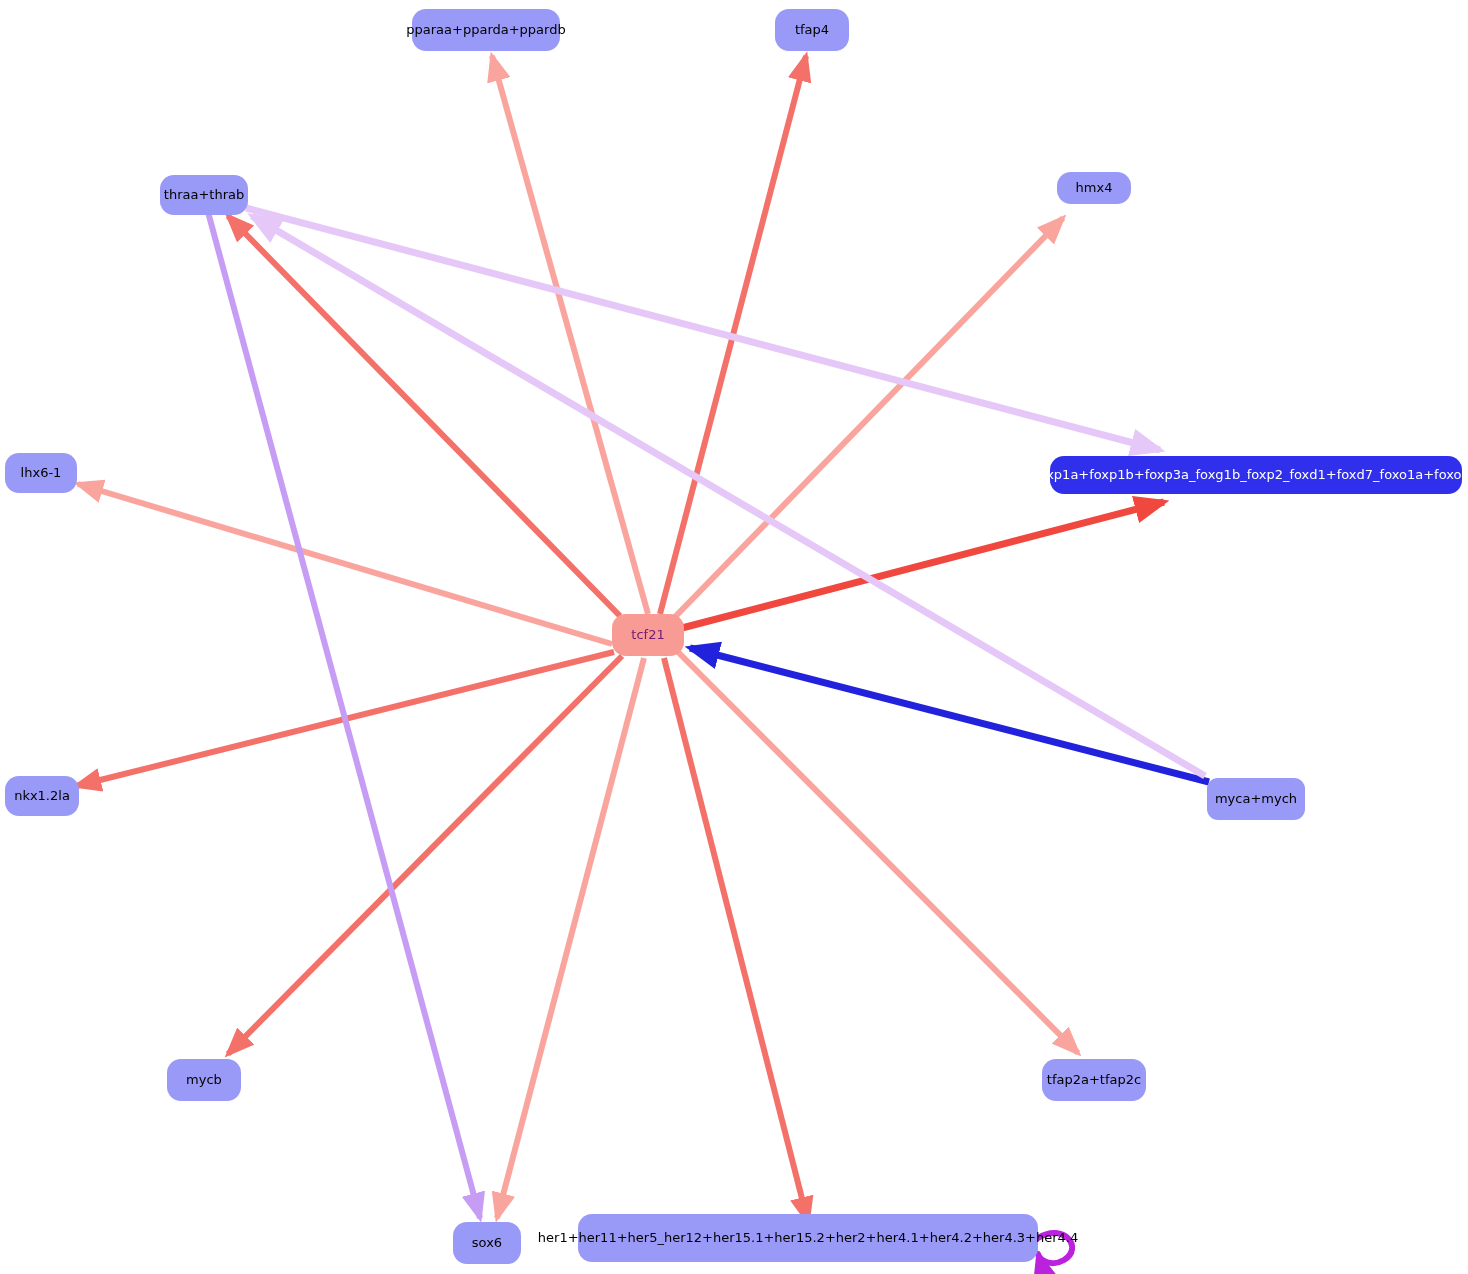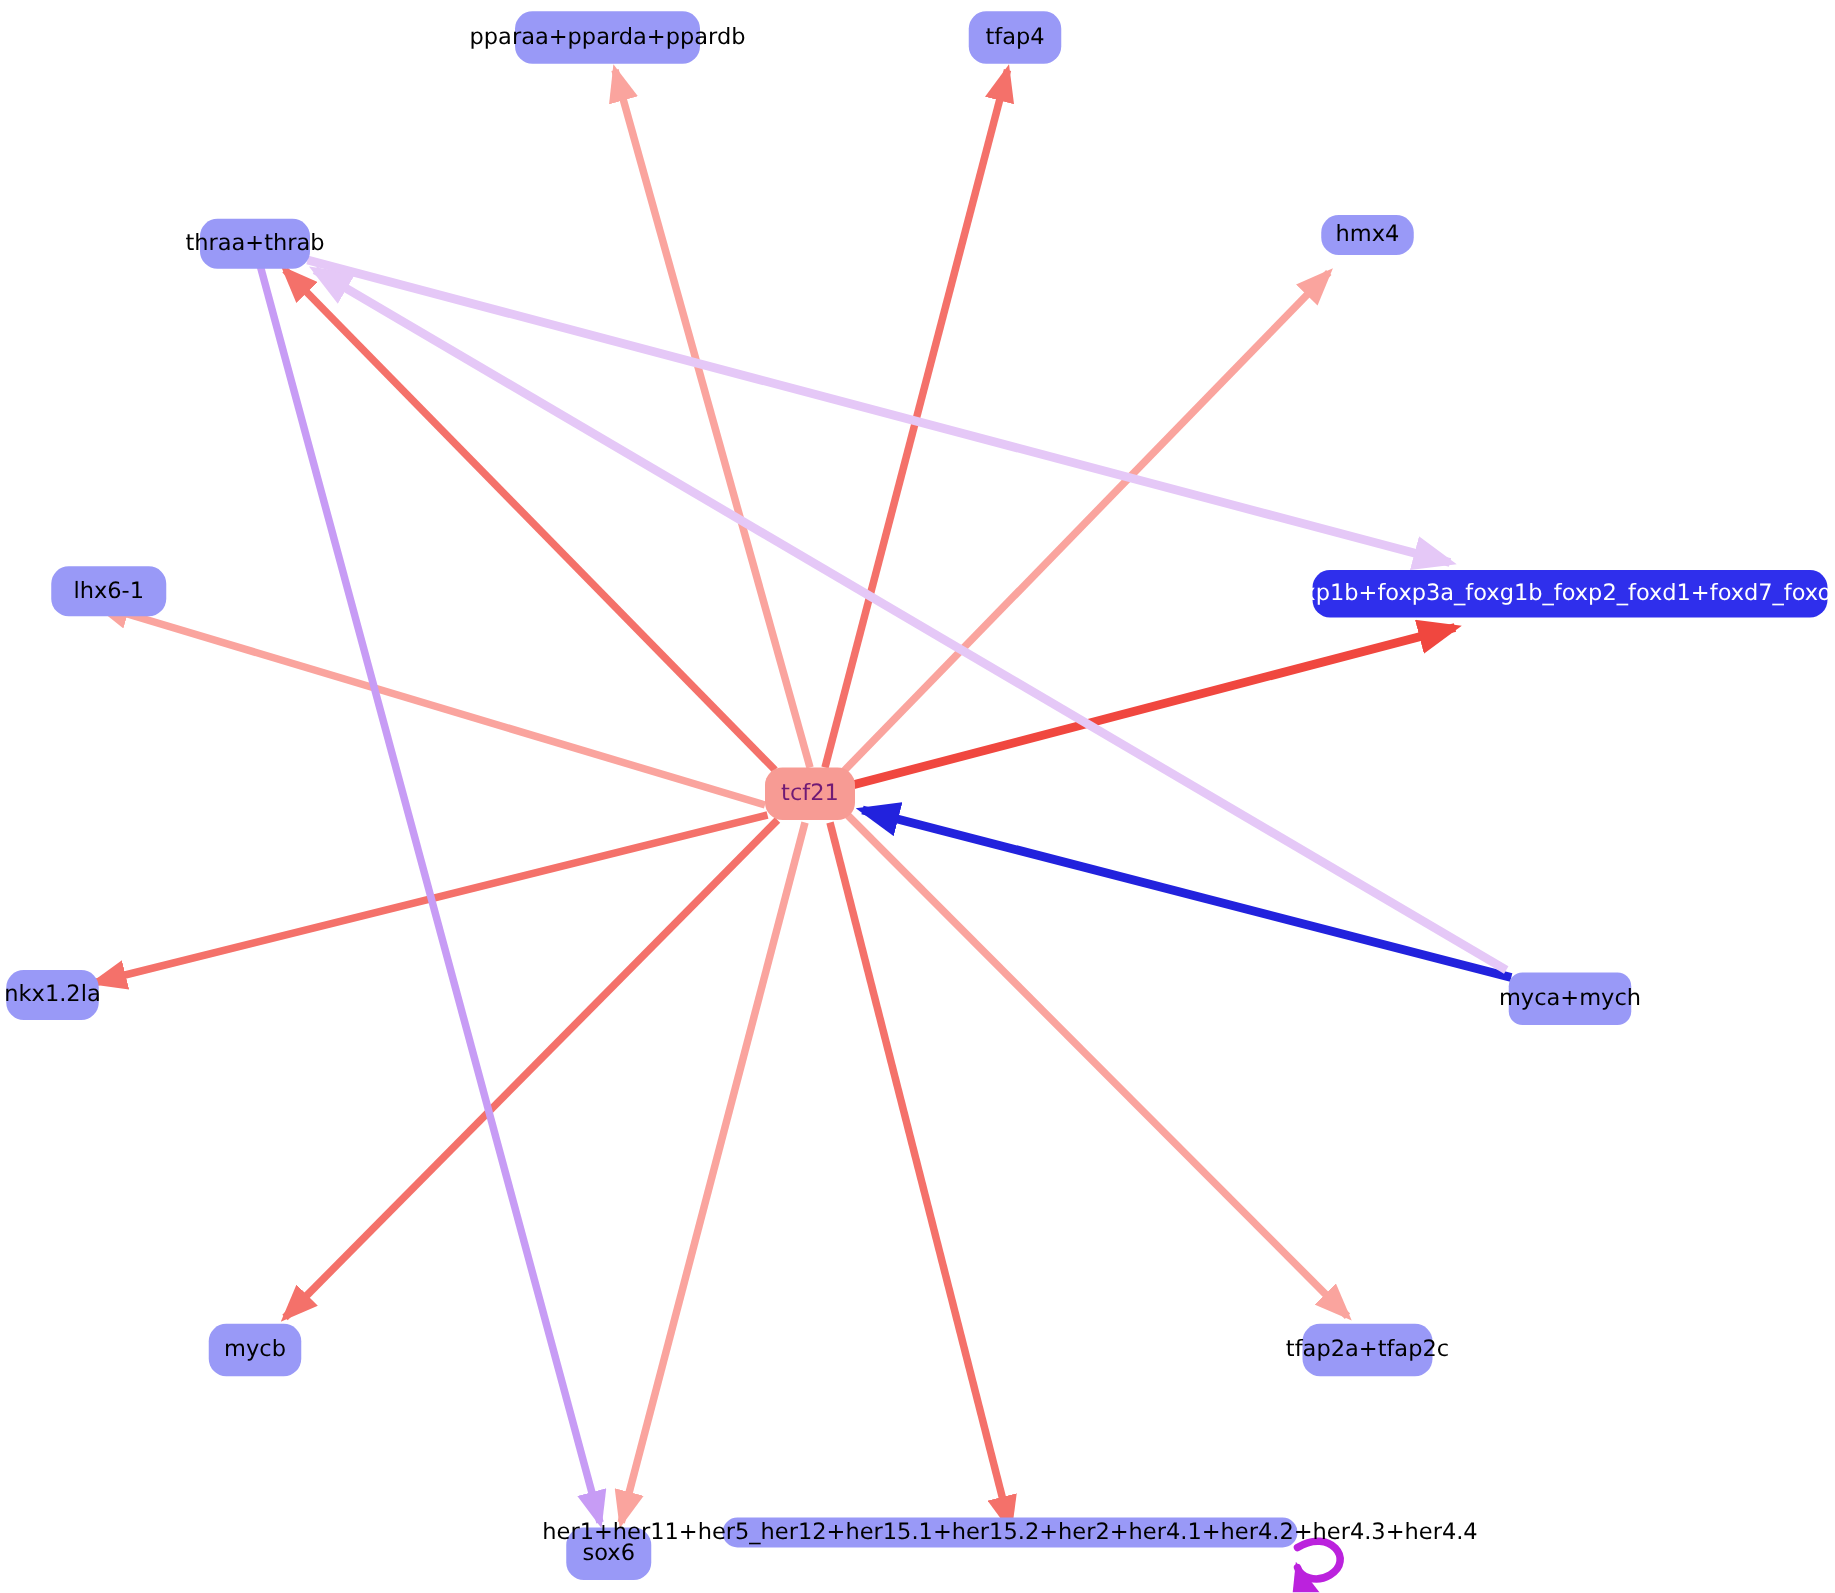--- a/index.html
+++ b/index.html
@@ -10,21 +10,21 @@
     background:#ffffff;
     font-family:"DejaVu Sans","Liberation Sans",sans-serif;
     overflow:hidden;
   }
   #edge-layer{position:absolute;left:0;top:0;width:1468px;height:1274px;}
   .node{
     position:absolute;
     box-sizing:border-box;
     display:flex;align-items:center;justify-content:center;
     border-radius:14px;
-    font-size:18px;
+    font-size:13px;
     line-height:1.1;
     color:#000000;
     text-align:center;
     white-space:nowrap;
     padding:0 12px;
     z-index:5;
     user-select:none;
   }
   .node.tf-blue{background:#9999f7;color:#000000;}
   .node.tf-deepblue{background:#2f2fec;color:#ffffff;}
@@ -84,21 +84,21 @@
       </div>
       <div class="node tf-blue" style="left: 775px; top: 9px; width: 74px; height: 42px;">
         <span class="node-label">tfap4</span>
       </div>
       <div class="node tf-blue" style="left: 160px; top: 175px; width: 88px; height: 40px;">
         <span class="node-label">thraa+thrab</span>
       </div>
       <div class="node tf-blue" style="left: 1057px; top: 172px; width: 74px; height: 32px;">
         <span class="node-label">hmx4</span>
       </div>
-      <div class="node tf-blue" style="left: 5px; top: 453px; width: 92px; height: 40px; margin-left: 36px;">
+      <div class="node tf-blue" style="left: 5px; top: 453px; width: 72px; height: 40px;">
         <span class="node-label">lhx6-1</span>
       </div>
       <div class="node tf-deepblue" style="left: 1050px; top: 456px; width: 412px; height: 38px;">
         <span class="node-label">foxp1a+foxp1b+foxp3a_foxg1b_foxp2_foxd1+foxd7_foxo1a+foxo1b</span>
       </div>
       <div class="node tf-salmon" style="left: 612px; top: 614px; width: 72px; height: 42px;">
         <span class="node-label">tcf21</span>
       </div>
       <div class="node tf-blue" style="left: 5px; top: 776px; width: 74px; height: 40px;">
         <span class="node-label">nkx1.2la</span>
@@ -108,18 +108,18 @@
       </div>
       <div class="node tf-blue" style="left: 167px; top: 1059px; width: 74px; height: 42px;">
         <span class="node-label">mycb</span>
       </div>
       <div class="node tf-blue" style="left: 1042px; top: 1059px; width: 104px; height: 42px;">
         <span class="node-label">tfap2a+tfap2c</span>
       </div>
       <div class="node tf-blue" style="left: 453px; top: 1222px; width: 68px; height: 42px;">
         <span class="node-label">sox6</span>
       </div>
-      <div class="node tf-blue" style="left: 578px; top: 1214px; width: 460px; height: 24px;">
+      <div class="node tf-blue" style="left: 578px; top: 1214px; width: 460px; height: 48px;">
         <span class="node-label">her1+her11+her5_her12+her15.1+her15.2+her2+her4.1+her4.2+her4.3+her4.4</span>
       </div>
     </div>
 
 </div>
 
 </body></html>

